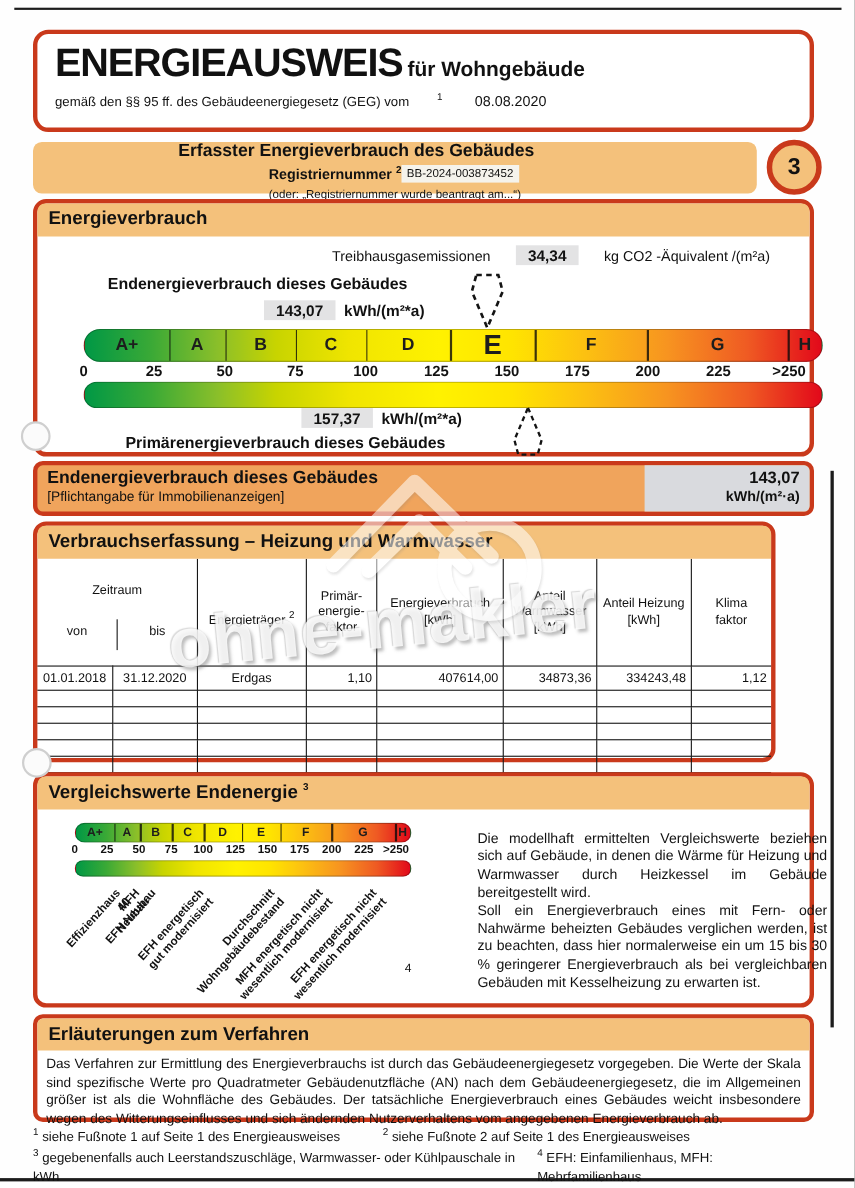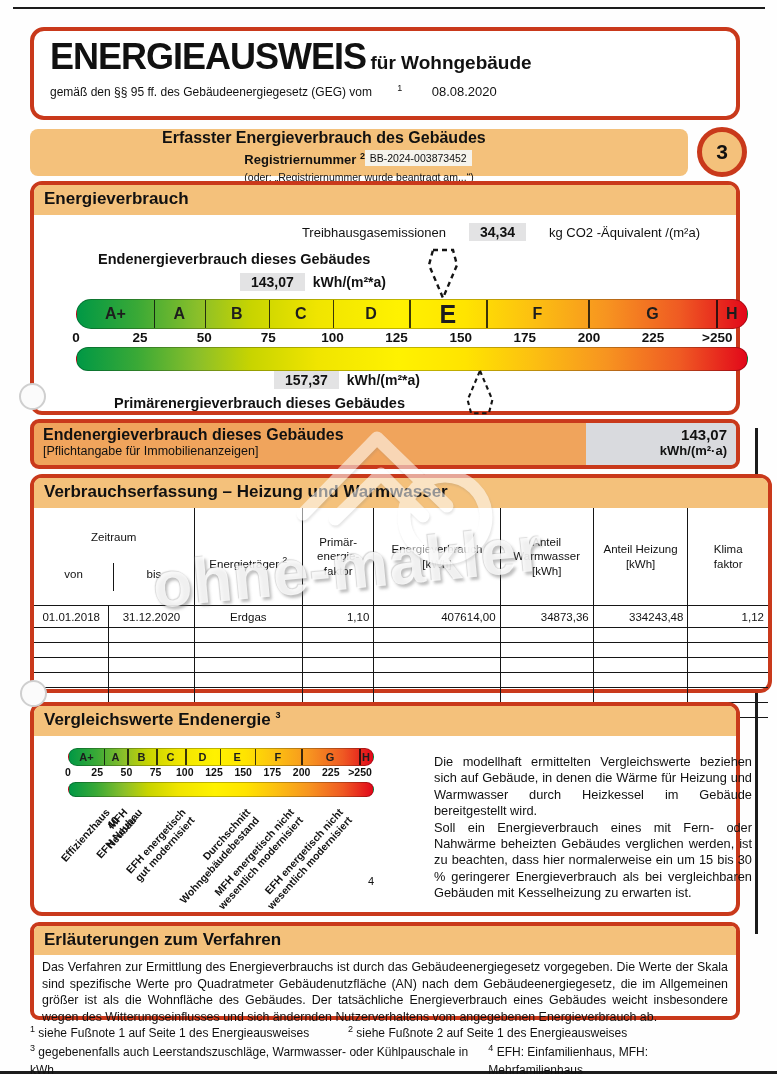--- a/index.html
+++ b/index.html
@@ -247,21 +247,21 @@
     <div class="banner-left">
       <div class="banner-title">Endenergieverbrauch dieses Gebäudes</div>
       <div class="banner-sub">[Pflichtangabe für Immobilienanzeigen]</div>
     </div>
     <div class="banner-val">
       <div class="v">143,07</div>
       <div class="u">kWh/(m²·a)</div>
     </div>
   </div>
 
-  <div class="box" style="left:30px;top:474px;width:742px;height:219px;">
+  <div class="box" style="left:30px;top:474px;width:675px;height:219px;">
     <div class="sec-head">Verbrauchserfassung – Heizung und Warmwasser</div>
     <table class="ctable" id="consumption-table" style="margin-top:30px;">
       <colgroup>
         <col style="width:10.2%">
           <col style="width:11.6%">
           <col style="width:14.8%">
           <col style="width:9.7%">
         <col style="width:17.2%">
           <col style="width:12.7%">
           <col style="width:12.9%">

